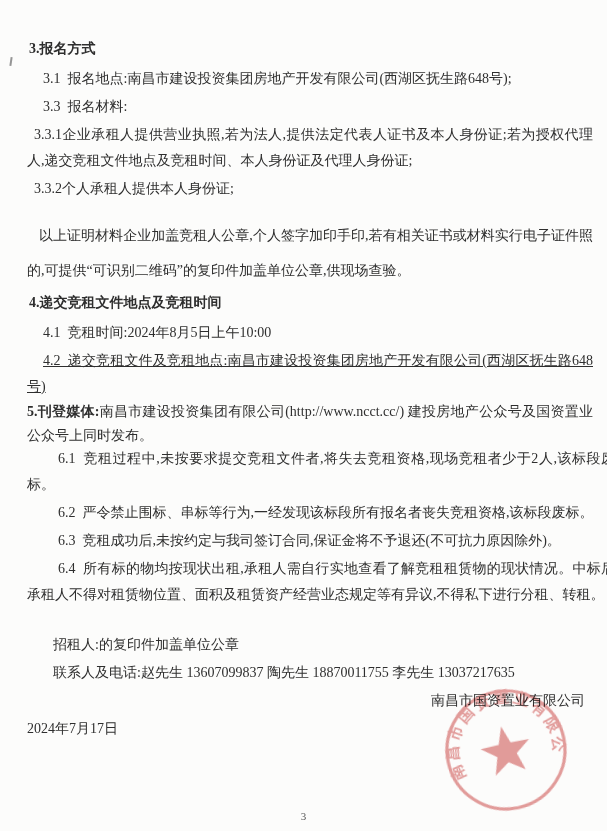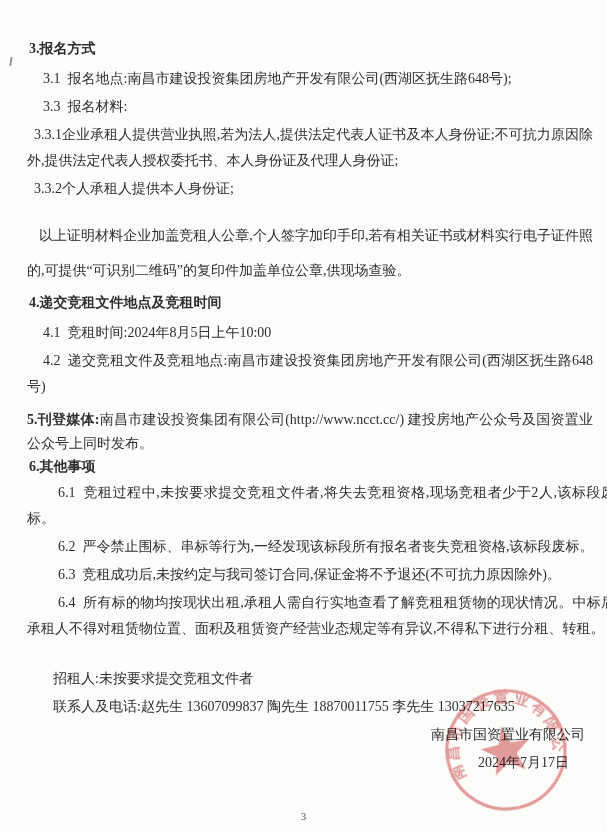--- a/index.html
+++ b/index.html
@@ -13,30 +13,30 @@
     font-size:14px;
     line-height:26px;
   }
   .content{padding:36px 14px 0 27px;}
   .content p{margin:0 0 2px 0; text-align:justify; white-space:pre-wrap;}
   p.h{font-weight:bold; text-indent:2px; margin-bottom:4px;}
   p.sub{text-indent:16px;}
   p.sub331{text-indent:7px;}
   p.s332{margin-bottom:16px;}
   p.note{text-indent:12px; line-height:35px;font-family:Liberation Serif, serif;}
-  p.s42{margin-bottom:8px;}
+  p.s42{margin-bottom:0;text-decoration:underline;}
   p.s5{line-height:24px; margin-bottom:-2px;}
   p.s5 .lbl{font-weight:bold;margin-top:12px;}
   p.h6{margin-bottom:0;}
   p.item6{text-indent:31px; margin-right:-22px;}
   p.i64{margin-bottom:24px;}
   p.sig{text-indent:26px;}
   p.sig-address{margin-bottom:12px;}
   p.sig-company{text-align:right; padding-right:8px; text-indent:0;}
-  p.sig-date{text-align:right; padding-right:24px; text-indent:0;}
+  p.sig-date{padding-right:24px; text-indent:0;}
   .pagenum{
     position:absolute; left:0; right:0; bottom:8px;
     text-align:center; font-size:11px; color:#555; line-height:14px;
   }
   .seal{
     position:absolute; left:442px; top:686px; width:128px; height:128px;
     transform:rotate(-12deg);
     opacity:0.62;
     filter:blur(0.3px);
     mix-blend-mode:multiply;
@@ -50,34 +50,33 @@
 </head>
 <body>
 
 <div class="page">
   <span class="artifact"></span>
 
   <div class="content">
     <p class="h">3.报名方式</p>
     <p class="sub">3.1  报名地点:南昌市建设投资集团房地产开发有限公司(西湖区抚生路648号);</p>
     <p class="sub">3.3  报名材料:</p>
-    <p class="sub331">3.3.1企业承租人提供营业执照,若为法人,提供法定代表人证书及本人身份证;不可抗力原因除外,提供法定代表人授权委托书、本人身份证及代理人身份证;</p>
+    <p class="sub331">3.3.1企业承租人提供营业执照,若为法人,提供法定代表人证书及本人身份证;若为授权代理人,递交竞租文件地点及竞租时间、本人身份证及代理人身份证;</p>
     <p class="sub331 s332">3.3.2个人承租人提供本人身份证;</p>
     <p class="note">以上证明材料企业加盖竞租人公章,个人签字加印手印,若有相关证书或材料实行电子证件照的,可提供“可识别二维码”的复印件加盖单位公章,供现场查验。</p>
     <p class="h">4.递交竞租文件地点及竞租时间</p>
     <p class="sub">4.1  竞租时间:2024年8月5日上午10:00</p>
     <p class="sub s42">4.2  递交竞租文件及竞租地点:南昌市建设投资集团房地产开发有限公司(西湖区抚生路648号)</p>
     <p class="s5"><span class="lbl">5.刊登媒体:</span><span>南昌市建设投资集团有限公司(http://www.ncct.cc/) 建投房地产公众号及国资置业公众号上同时发布。</span></p>
-    <p class="h h6">6.其他事项</p>
     <p class="item6">6.1  竞租过程中,未按要求提交竞租文件者,将失去竞租资格,现场竞租者少于2人,该标段废标。</p>
     <p class="item6">6.2  严令禁止围标、串标等行为,一经发现该标段所有报名者丧失竞租资格,该标段废标。</p>
     <p class="item6">6.3  竞租成功后,未按约定与我司签订合同,保证金将不予退还(不可抗力原因除外)。</p>
     <p class="item6 i64">6.4  所有标的物均按现状出租,承租人需自行实地查看了解竞租租赁物的现状情况。中标后承租人不得对租赁物位置、面积及租赁资产经营业态规定等有异议,不得私下进行分租、转租。</p>
 
-    <p class="sig">招租人:未按要求提交竞租文件者</p>
+    <p class="sig">招租人:的复印件加盖单位公章</p>
     <p class="sig">联系人及电话:赵先生 13607099837 陶先生 18870011755 李先生 13037217635</p>
     <p class="sig-company">南昌市国资置业有限公司</p>
     <p class="sig-date">2024年7月17日</p>
   </div>
 
   <svg class="seal" viewBox="0 0 128 128" xmlns="http://www.w3.org/2000/svg">
     <circle cx="64" cy="64" r="59" fill="none" stroke="#d4605f" stroke-width="3.2"></circle>
     <polygon points="64,40 70.1,57.6 88.7,58 73.9,69.2 79.3,87 64,76.4 48.7,87 54.1,69.2 39.3,58 57.9,57.6" fill="#d4605f"></polygon>
     <path id="sealArc" d="M 20.5,84.3 A 48,48 0 1 1 107.5,84.3" fill="none"></path>
     <text font-size="15.5" fill="#d4605f" font-family="Liberation Serif, DejaVu Serif, serif" font-weight="bold">

